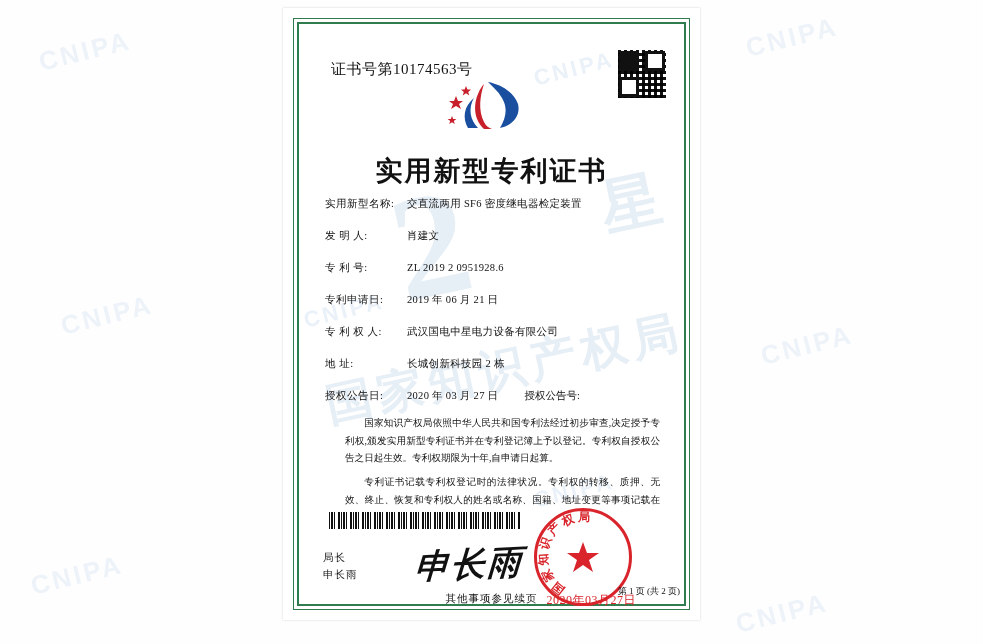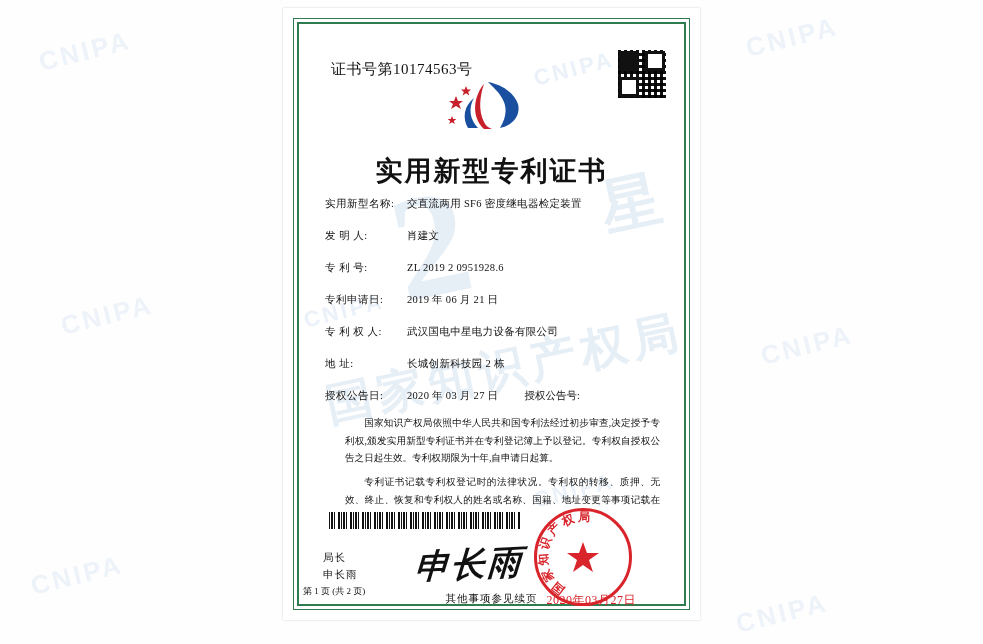--- a/index.html
+++ b/index.html
@@ -212,21 +212,21 @@
     position:absolute;
     right:44px;top:566px;
     font-size:12px;
     color:#d8242a;
     letter-spacing:.5px;
     font-weight:normal;
   }
   .page-no{
     position:absolute;
     left:0;right:0;bottom:8px;
-    text-align:left;
+    text-align:right;
     font-size:9px;
     color:#111;
   }
   .footnote{
     position:absolute;
     left:0;right:0;
     top:592px;
     text-align:center;
     font-size:10.5px;
     color:#111;

